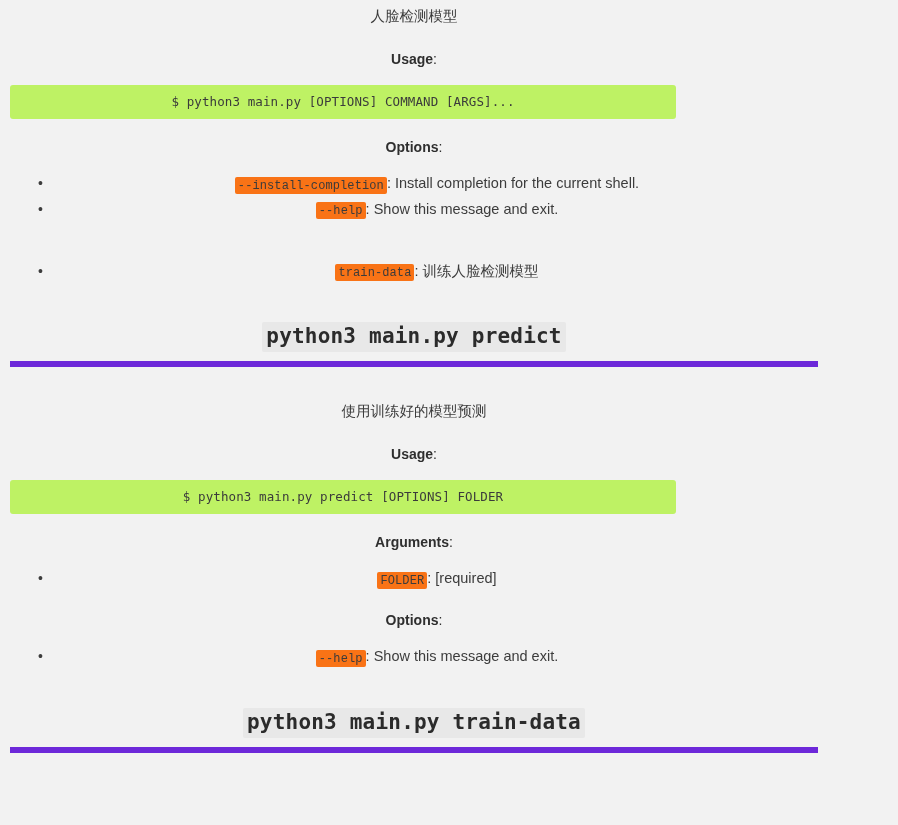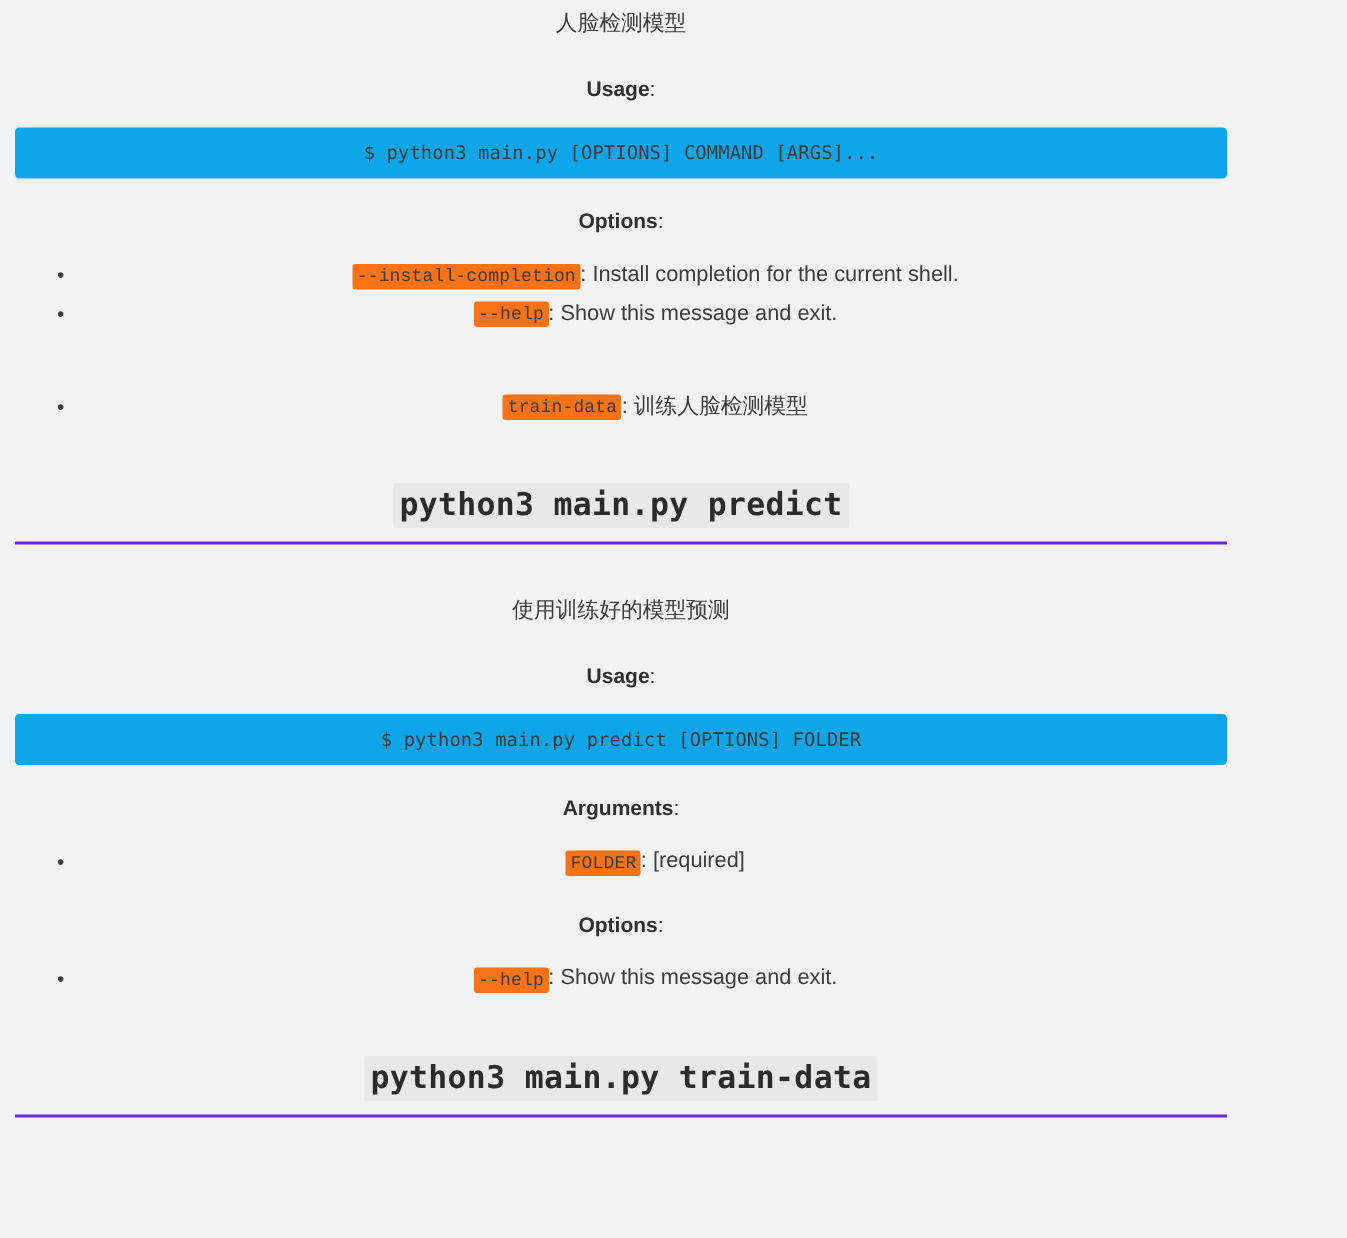--- a/index.html
+++ b/index.html
@@ -42,30 +42,30 @@
     color: #2f2f2f;
     margin: 0;
     font-weight: 400;
   }
   .section-label b {
     font-weight: 700;
   }
 
   
   .codeblock {
-    background: #0ea5e9;
+    background: #bef264;
     border-radius: 3px;
     padding: 9px 11px 10px 11px;
     font-family: "DejaVu Sans Mono", "Liberation Mono", monospace;
     font-size: 12.5px;
     color: #3b3b3b;
     letter-spacing: 0.1px;
     white-space: pre;
     box-sizing: border-box;
-    width: 808px;
+    width: 666px;
   }
 
   
   ul.opts {
     margin: 0;
     padding: 0 0 0 46px;
     list-style: none;
   }
   ul.opts li {
     position: relative;
@@ -90,21 +90,21 @@
     color: #3b3b3b;
     padding: 1.5px 3px;
     border-radius: 2px;
     letter-spacing: 0.1px;
   }
   .sep { color: #3c3c3c; }
 
   
   .code-heading-wrap {
     width: 808px;
-    border-bottom: 2px solid #6d28d9;
+    border-bottom: 6px solid #6d28d9;
     padding-bottom: 9px;
   }
   .code-heading {
     display: inline-block;
     background: #e8e8e8;
     font-family: "DejaVu Sans Mono", "Liberation Mono", monospace;
     font-size: 21px;
     font-weight: 700;
     color: #2b2b2b;
     padding: 2px 4px 3px 4px;

